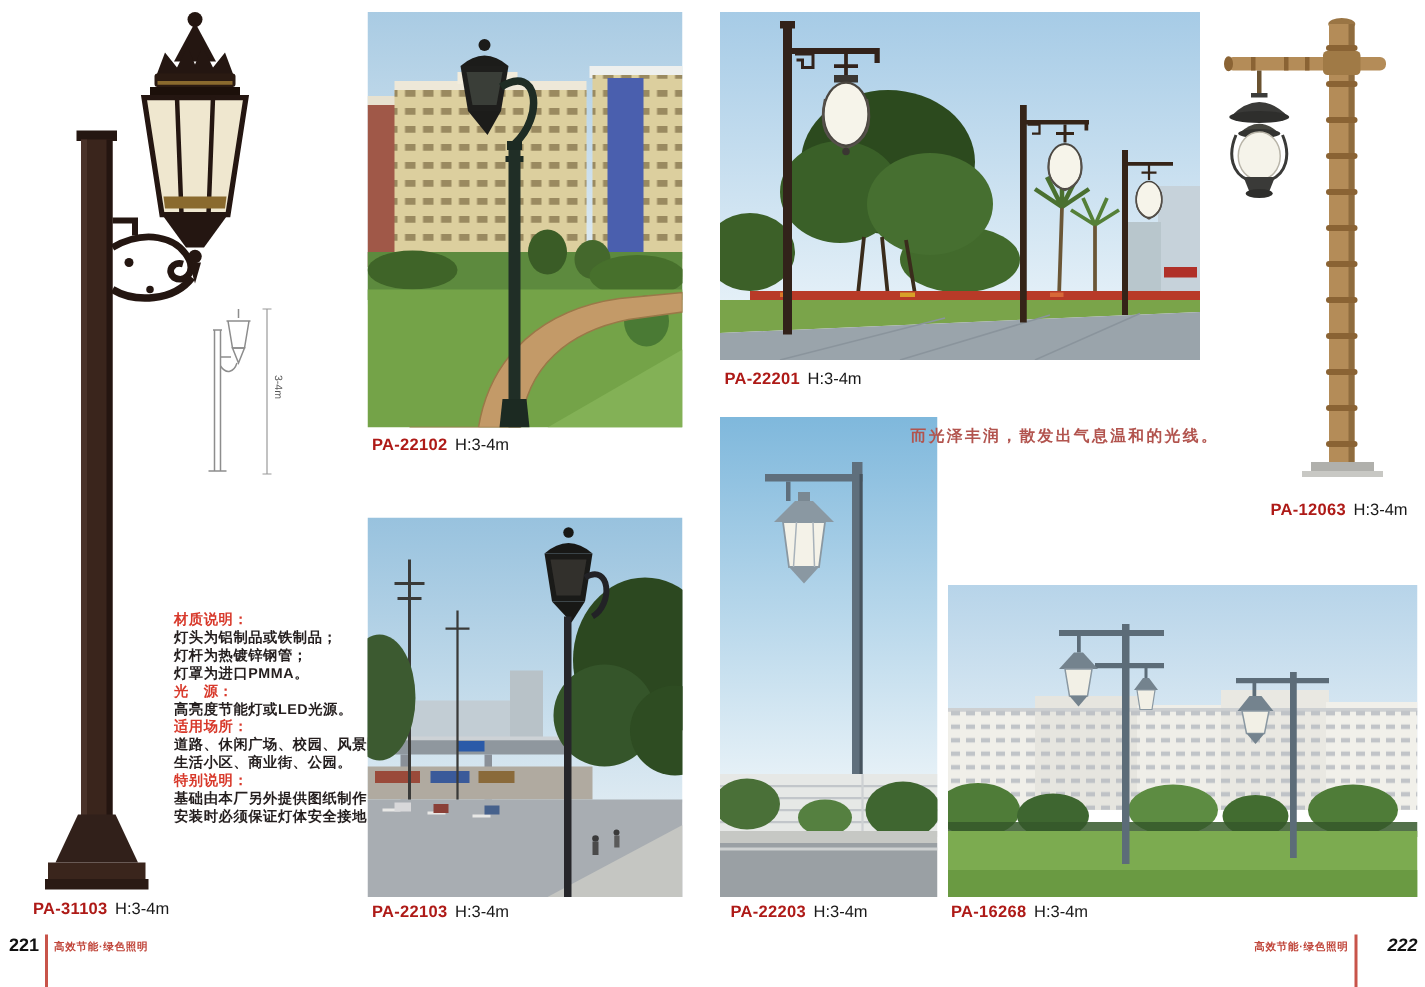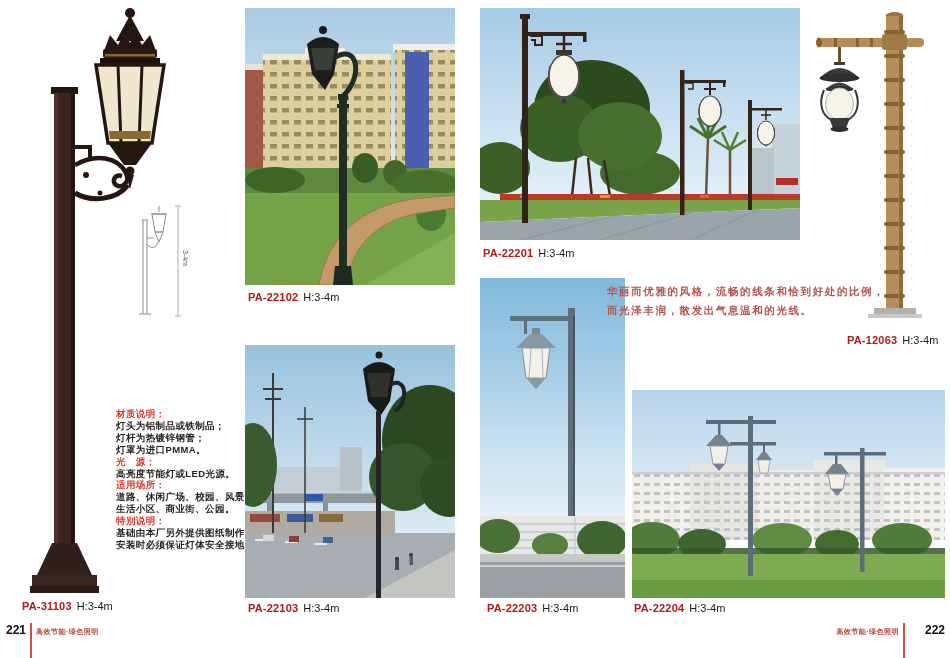--- a/index.html
+++ b/index.html
@@ -32,21 +32,21 @@
   .footer-num { font-size:12px; font-weight:bold; color:#111; line-height:15px; }
   .footer-vline { width:2px; height:36px; background:#c8544a; flex:0 0 auto; }
   .footer-group { display:flex; align-items:flex-start; border-bottom:1.5px solid #c8544a; padding-bottom:2px; }
   .footer-slogan {
     font-size:7px; font-weight:bold; color:#c0453a;
     letter-spacing:0.5px; line-height:9px; padding-top:4px; margin:0 4px; white-space:nowrap;
   }
   #footer-left { left:6px; }
   #footer-left .footer-num { margin-right:4px; }
   #footer-right { right:5px; }
-  #footer-right .footer-num { margin-left:20px; }
+  #footer-right .footer-num { margin-left:20px;font-style:italic; }
 </style>
 </head>
 <body>
 
 <div id="page">
 
   <figure style="left:30px; top:5px; width:190px; height:592px;">
     <svg viewBox="0 0 190 592">
       <g>
         <rect x="21" y="82" width="27" height="7" fill="#241611"></rect>
@@ -414,21 +414,20 @@
         <ellipse cx="27.5" cy="81" rx="14" ry="3" fill="#333331"></ellipse>
         <ellipse cx="27.5" cy="96" rx="14" ry="16" fill="#f5f3ea" stroke="#b8b4a8" stroke-width="1"></ellipse>
         <path d="M12 82 C6 96 10 108 20 112 M43 82 C49 96 45 108 35 112" stroke="#3a3a38" stroke-width="2" fill="none"></path>
         <path d="M17 110 L38 110 L34 120 L21 120 Z" fill="#3a3a38"></path>
         <ellipse cx="27.5" cy="121" rx="9" ry="3" fill="#2e2e2c"></ellipse>
       </g>
     </svg>
   </figure>
 
   <div id="desc">
-    <p>华丽而优雅的风格，流畅的线条和恰到好处的比例，</p>
     <p>而光泽丰润，散发出气息温和的光线。</p>
   </div>
 
   <div class="label" style="left:22px; top:599px;">
     <span class="code">PA-31103</span><span class="size">H:3-4m</span>
   </div>
   <div class="label" style="left:248px; top:290px;">
     <span class="code">PA-22102</span><span class="size">H:3-4m</span>
   </div>
   <div class="label" style="left:248px; top:601px;text-align:center;">
@@ -437,21 +436,21 @@
   <div class="label" style="left:483px; top:246px;">
     <span class="code">PA-22201</span><span class="size">H:3-4m</span>
   </div>
   <div class="label" style="left:847px; top:333px;">
     <span class="code">PA-12063</span><span class="size">H:3-4m</span>
   </div>
   <div class="label" style="left:487px; top:601px;">
     <span class="code">PA-22203</span><span class="size">H:3-4m</span>
   </div>
   <div class="label" style="left:634px; top:601px;">
-    <span class="code">PA-22204</span><span class="size">H:3-4m</span>
+    <span class="code">PA-16268</span><span class="size">H:3-4m</span>
   </div>
 
   <div class="footer" id="footer-left">
     <span class="footer-num">221</span>
     <span class="footer-group">
       <span class="footer-vline"></span>
       <span class="footer-slogan">高效节能·绿色照明</span>
     </span>
   </div>
 

